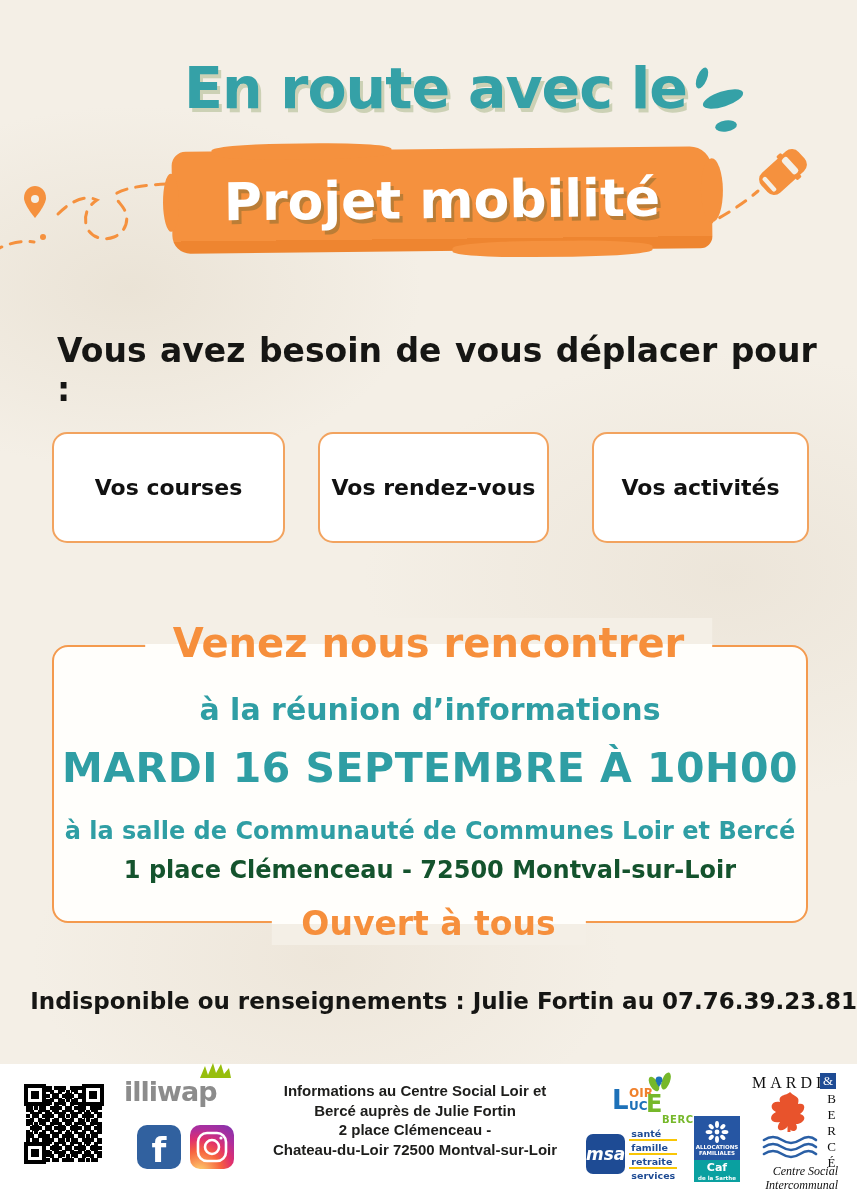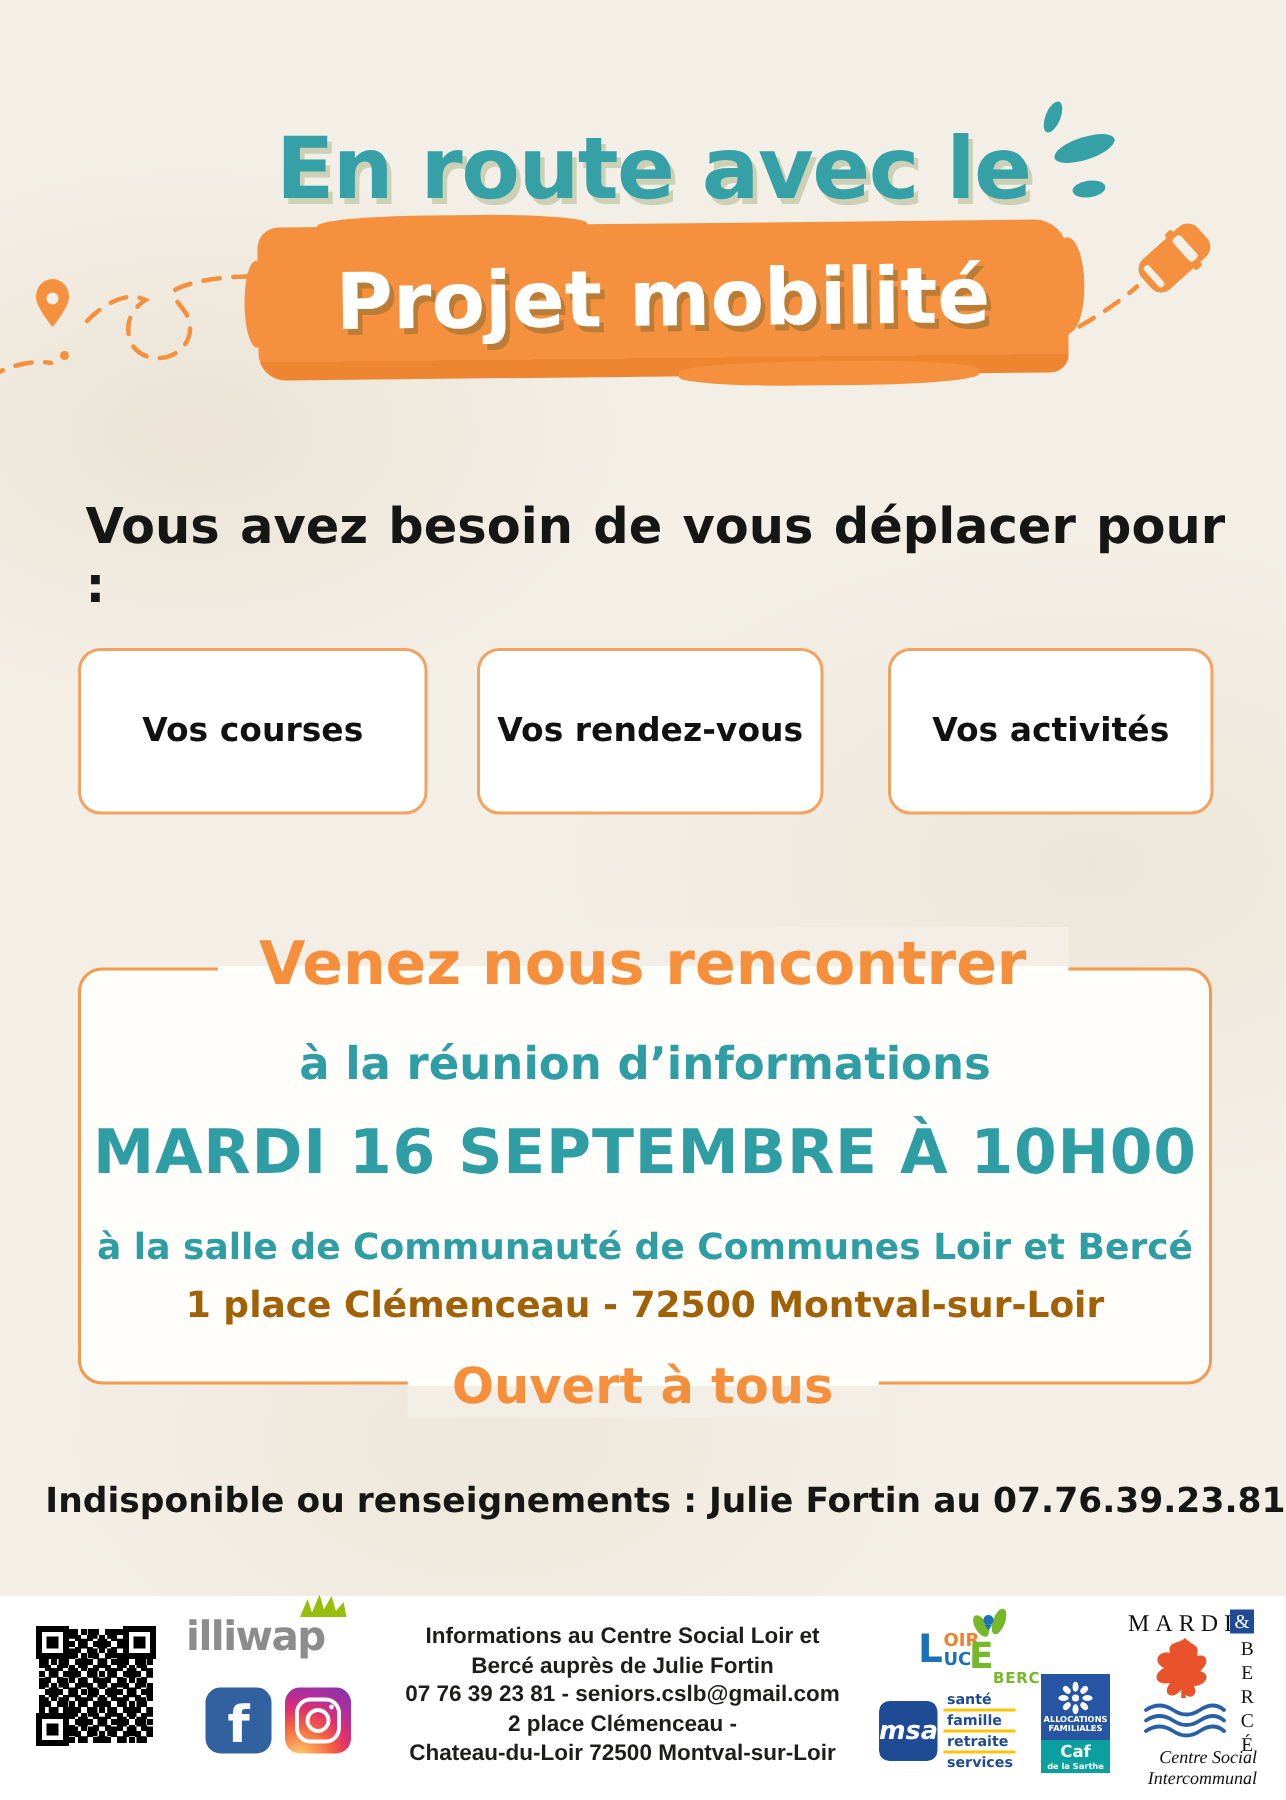--- a/index.html
+++ b/index.html
@@ -5,21 +5,21 @@
   html,body{margin:0;padding:0;}
   body{width:857px;height:1200px;overflow:hidden;font-family:"DejaVu Sans","Liberation Sans",sans-serif;}
   #poster{position:relative;width:857px;height:1200px;
     background:
       radial-gradient(420px 260px at 15% 24%, rgba(232,224,210,.8), transparent 70%),
       radial-gradient(520px 320px at 85% 48%, rgba(233,225,212,.7), transparent 70%),
       radial-gradient(420px 260px at 38% 80%, rgba(233,224,210,.6), transparent 70%),
       #f4efe6;}
   .abs{position:absolute;}
   
-  .title-top{left:0;top:80px;width:100%;text-align:center;padding-left:14px;box-sizing:border-box;
+  .title-top{left:0;top:55px;width:100%;text-align:center;padding-left:14px;box-sizing:border-box;
     font-size:57px;font-weight:800;letter-spacing:-1px;color:#35a1a7;
     text-shadow:3px 4px 0 #ccd1b5;}
   .banner{left:172px;top:149px;width:540px;height:102px;
     background:linear-gradient(180deg,#f5913e 0 88%,#ee8530 88% 100%);
     border-radius:14px 22px 12px 18px;transform:rotate(-.6deg);}
   .banner .blob{position:absolute;background:#f5913e;border-radius:50%;}
   .blob.b1{left:-9px;top:22px;width:16px;height:58px;}
   .blob.b2{right:-11px;top:12px;width:22px;height:64px;}
   .blob.b3{left:40px;top:-7px;width:180px;height:16px;border-radius:40%;}
   .blob.b4{right:60px;bottom:-7px;width:200px;height:16px;border-radius:40%;}
@@ -37,21 +37,21 @@
   .card.c3{left:592px;width:217px;}
   
   .event-box{left:52px;top:645px;width:756px;height:278px;background:#fffefb;
     border:2px solid #f49a4e;border-radius:16px;box-sizing:border-box;text-align:center;}
   .event-heading{left:50%;transform:translateX(-50%);top:618px;padding:0 28px;white-space:nowrap;
     font-size:40px;line-height:50px;font-weight:800;color:#f68f3c;
     background:linear-gradient(180deg,#f4efe6 0 52%,#fffefb 52% 100%);}
   .event-sub{margin-top:45px;font-size:30px;font-weight:800;color:#2f9ea4;}
   .event-date{margin-top:17px;font-size:41px;font-weight:800;color:#2f9ea4;letter-spacing:.5px;}
   .event-loc1{margin-top:25px;font-size:24px;font-weight:700;color:#2f9ea4;}
-  .event-loc2{margin-top:11px;font-size:24px;font-weight:700;color:#a16207;}
+  .event-loc2{margin-top:11px;font-size:24px;font-weight:700;color:#14532d;}
   .event-open{left:50%;transform:translateX(-50%);top:903px;padding:0 30px;white-space:nowrap;
     font-size:33px;line-height:42px;font-weight:800;color:#f68f3c;
     background:linear-gradient(180deg,#fffefb 0 50%,#f4efe6 50% 100%);}
   
   .contact-line{left:0;top:988px;width:100%;text-align:right;font-size:23px;font-weight:700;color:#161614;}
   
   .footer{left:0;top:1064px;width:857px;height:136px;background:#ffffff;}
   .qr{left:22px;top:18px;width:84px;height:84px;background:#fff;}
   .qr-pattern{position:absolute;left:4px;top:4px;width:76px;height:76px;background-color:#fff;
     background-image:
@@ -189,21 +189,20 @@
       <svg width="34" height="34" viewBox="0 0 34 34" fill="none" stroke="#ffffff" stroke-width="2.6">
         <rect x="3" y="3" width="28" height="28" rx="9"></rect>
         <circle cx="17" cy="17" r="7"></circle>
         <circle cx="26" cy="8" r="1.6" fill="#ffffff" stroke="none"></circle>
       </svg>
     </div>
 
     <div class="abs finfo">
       <div>Informations au Centre Social Loir et</div>
       <div>Bercé auprès de Julie Fortin</div>
-      <div>07 76 39 23 81 - seniors.cslb@gmail.com</div>
       <div>2 place Clémenceau -</div>
       <div>Chateau-du-Loir 72500 Montval-sur-Loir</div>
     </div>
 
     <div class="abs llb">
       <svg width="30" height="20" viewBox="0 0 30 20" style="position:absolute;right:-2px;top:-4px;">
         <ellipse cx="10" cy="12" rx="4" ry="8" transform="rotate(-30 10 12)" fill="#76b82a"></ellipse>
         <ellipse cx="22" cy="9" rx="4" ry="9" transform="rotate(20 22 9)" fill="#76b82a"></ellipse>
         <circle cx="15" cy="8" r="3.4" fill="#1d71b8"></circle>
         <path d="M15 15 l-2.6 -4 h5.2 z" fill="#1d71b8"></path>

